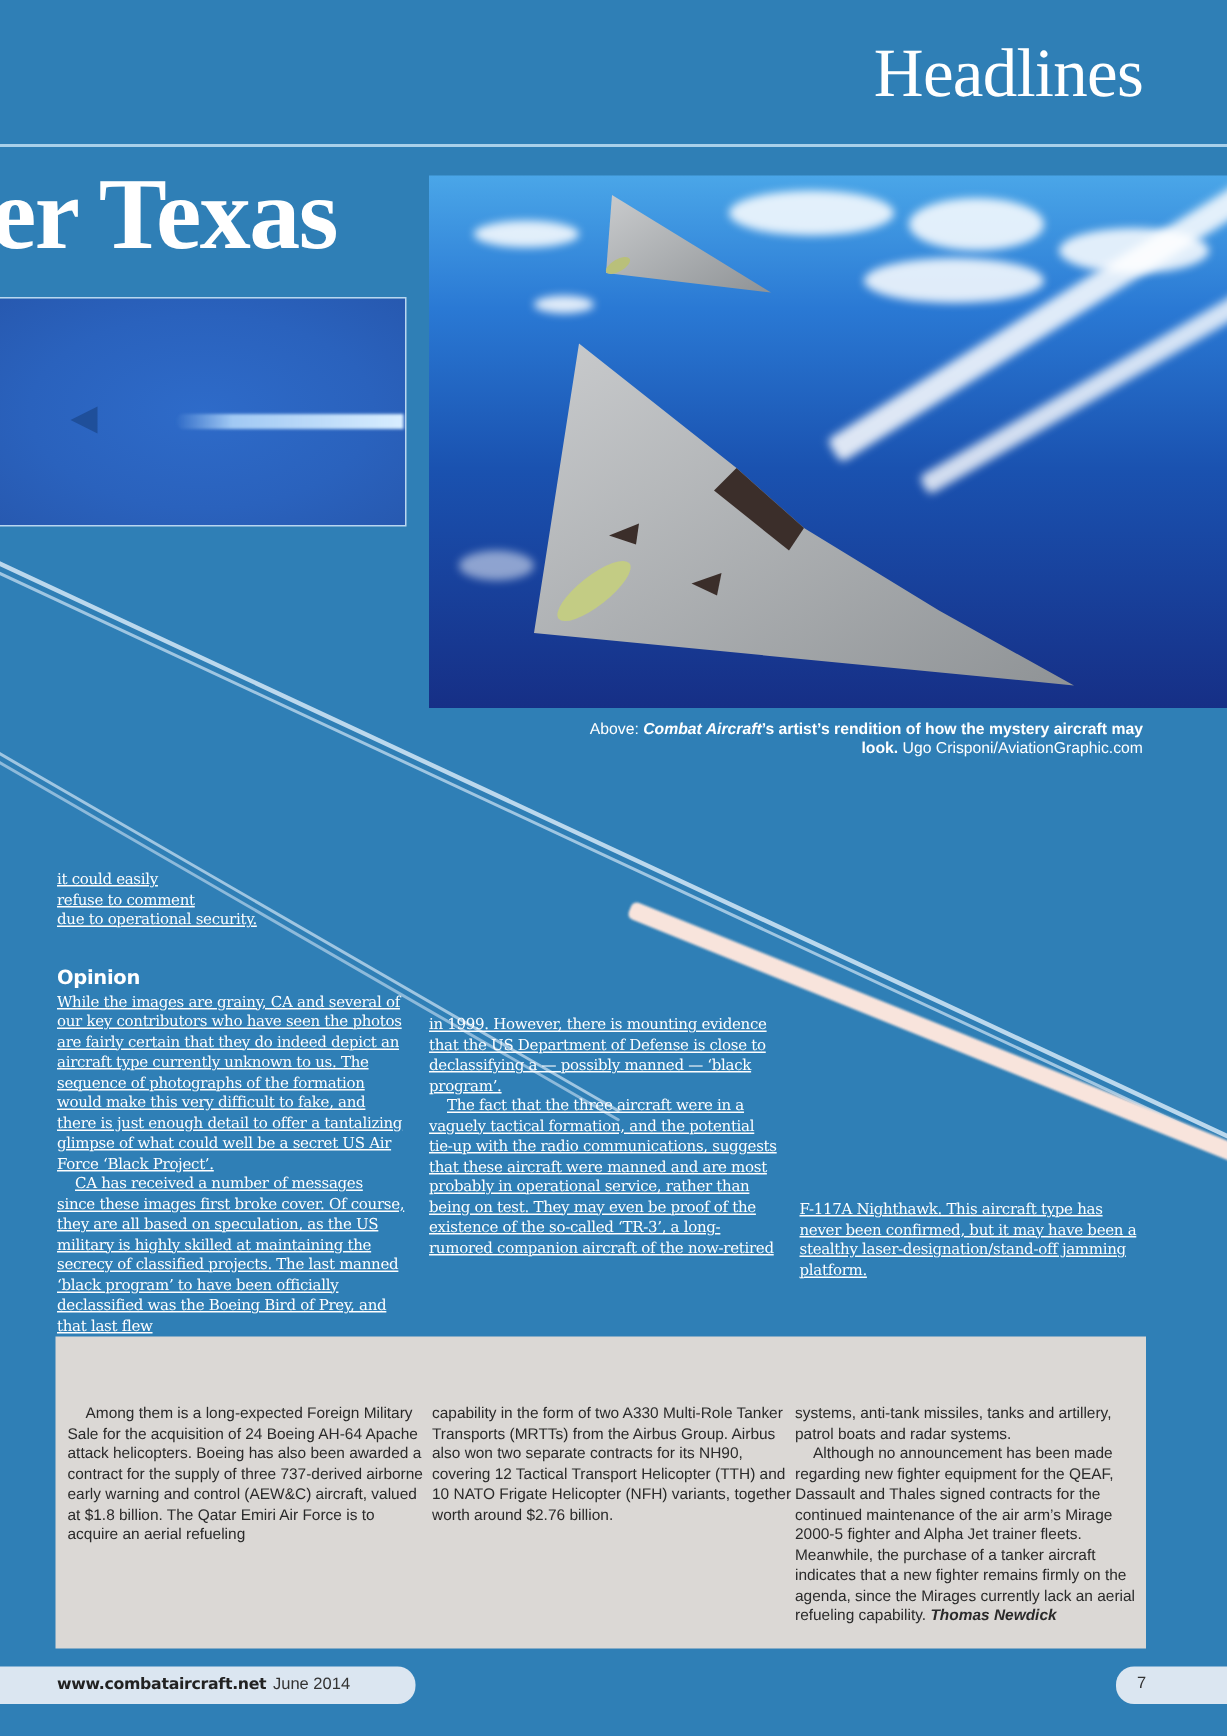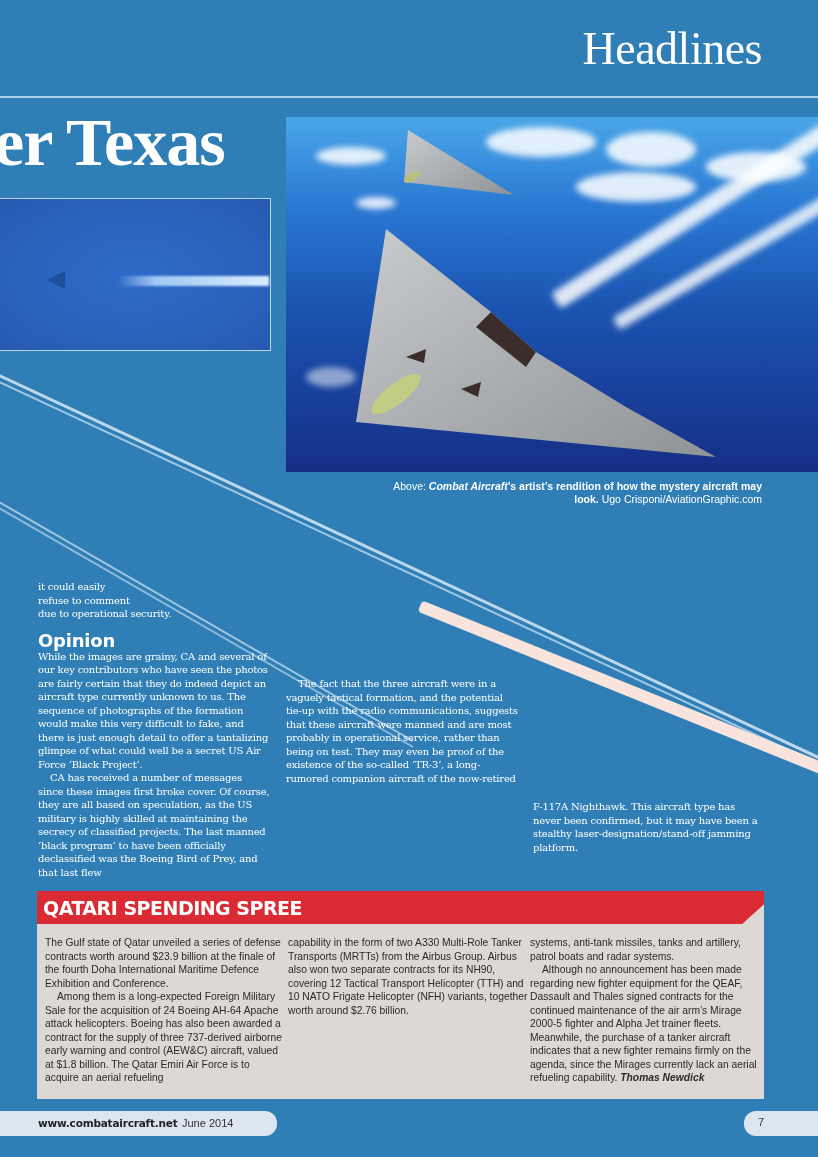--- a/index.html
+++ b/index.html
@@ -44,25 +44,25 @@
   .captions {
     position: absolute; right: 56px; top: 480px; width: 380px; text-align: right;
     font-family: "Liberation Sans", sans-serif; font-size: 10.5px; color: #fff; line-height: 13px;
   }
   .captions p { margin: 0 0 12px 11px; }
   .captions b { font-weight: bold; }
   .body-text {
     position: absolute; font-family: "DejaVu Serif", serif; font-size: 10px;
     line-height: 13.5px; color: #fff; letter-spacing: -0.2px;
   }
-  .body-text p { margin: 0; }
+  .body-text p { margin: 0; text-decoration: underline; }
   .indent { text-indent: 12px; }
   .opinion-head {
-    font-family: "DejaVu Sans", sans-serif; font-weight: bold; font-size: 18px; line-height: 18px;
-    margin: 11px 0 0 0;
+    font-family: "DejaVu Sans", sans-serif; font-weight: bold; font-size: 13px; line-height: 18px;
+    margin: 23px 0 0 0;
   }
   .box {
     position: absolute; left: 37px; top: 891px; width: 727px; height: 208px;
     background: #dbd8d5;
   }
   .box-header {
     position: absolute; left: 0; top: 0; width: 727px; height: 33px;
     background: #da2a33;
     clip-path: polygon(0 0, 100% 0, 100% 40%, 97% 100%, 0 100%);
   }
@@ -152,33 +152,30 @@
 <div class="body-text" style="left:38px;top:580px;width:232px;">
   <p>it could easily</p>
   <p>refuse to comment</p>
   <p>due to operational security.</p>
   <div class="opinion-head">Opinion</div>
   <p>While the images are grainy, CA and several of our key contributors who have seen the photos are fairly certain that they do indeed depict an aircraft type currently unknown to us. The sequence of photographs of the formation would make this very difficult to fake, and there is just enough detail to offer a tantalizing glimpse of what could well be a secret US Air Force ‘Black Project’.</p>
   <p class="indent">CA has received a number of messages since these images first broke cover. Of course, they are all based on speculation, as the US military is highly skilled at maintaining the secrecy of classified projects. The last manned ‘black program’ to have been officially declassified was the Boeing Bird of Prey, and that last flew</p>
 </div>
 
 <div class="body-text" style="left:286px;top:677px;width:232px;">
+  <p>in 1999. However, there is mounting evidence that the US Department of Defense is close to declassifying a — possibly manned — ‘black program’.</p>
   <p class="indent">The fact that the three aircraft were in a vaguely tactical formation, and the potential tie-up with the radio communications, suggests that these aircraft were manned and are most probably in operational service, rather than being on test. They may even be proof of the existence of the so-called ‘TR-3’, a long-rumored companion aircraft of the now-retired</p>
 </div>
 
 <div class="body-text" style="left:533px;top:800px;width:230px;">
   <p>F-117A Nighthawk. This aircraft type has never been confirmed, but it may have been a stealthy laser-designation/stand-off jamming platform.</p>
 </div>
 
 <div class="box">
-  <div class="box-header">
-    <div class="box-title">QATARI SPENDING SPREE</div>
-  </div>
   <div class="box-col" style="left:8px;">
-    <p>The Gulf state of Qatar unveiled a series of defense contracts worth around $23.9 billion at the finale of the fourth Doha International Maritime Defence Exhibition and Conference.</p>
     <p class="indent">Among them is a long-expected Foreign Military Sale for the acquisition of 24 Boeing AH-64 Apache attack helicopters. Boeing has also been awarded a contract for the supply of three 737-derived airborne early warning and control (AEW&amp;C) aircraft, valued at $1.8 billion. The Qatar Emiri Air Force is to acquire an aerial refueling</p>
   </div>
   <div class="box-col" style="left:251px;">
     <p>capability in the form of two A330 Multi-Role Tanker Transports (MRTTs) from the Airbus Group. Airbus also won two separate contracts for its NH90, covering 12 Tactical Transport Helicopter (TTH) and 10 NATO Frigate Helicopter (NFH) variants, together worth around $2.76 billion.</p>
   </div>
   <div class="box-col" style="left:493px;width:228px;">
     <p>systems, anti-tank missiles, tanks and artillery, patrol boats and radar systems.</p>
     <p class="indent"><span>Although no announcement has been made regarding new fighter equipment for the QEAF, Dassault and Thales signed contracts for the continued maintenance of the air arm’s Mirage 2000-5 fighter and Alpha Jet trainer fleets. Meanwhile, the purchase of a tanker aircraft indicates that a new fighter remains firmly on the agenda, since the Mirages currently lack an aerial refueling capability.</span> <b><i>Thomas Newdick</i></b></p>
   </div>
 </div>

